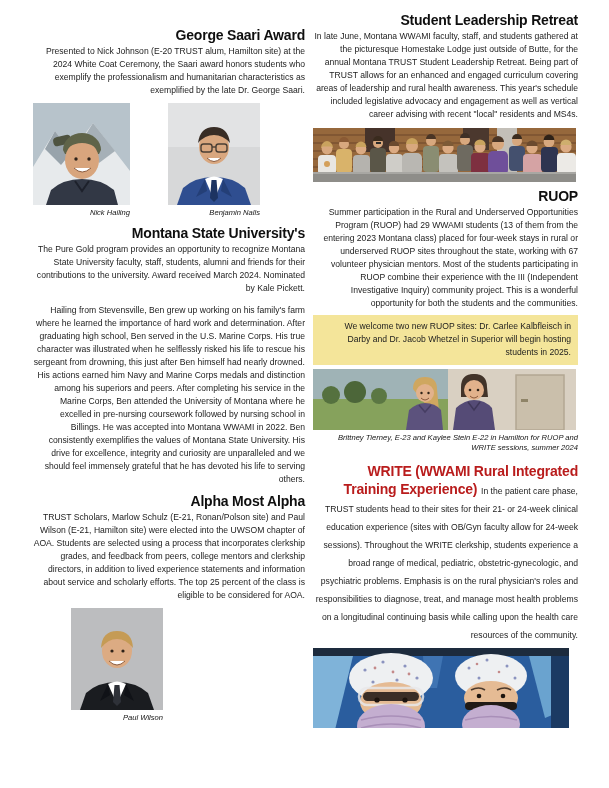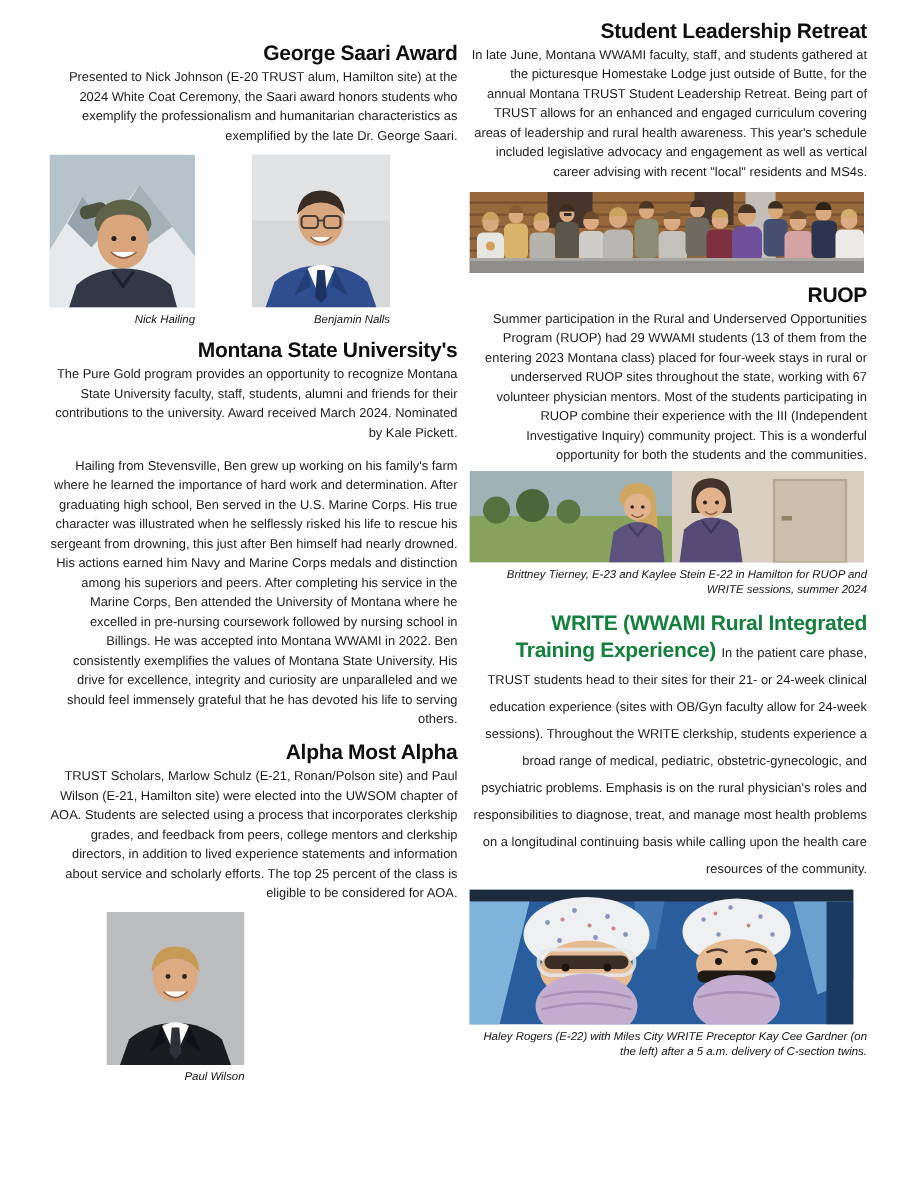--- a/index.html
+++ b/index.html
@@ -25,21 +25,21 @@
   .mt7{margin-top:7px;} .mt8{margin-top:8px;} .mt9{margin-top:9px;}
   .photo-pair { display:flex; margin-top:6px; }
   figure { margin:0; }
   .fig2 { margin-left:38px; }
   figure svg { display:block; }
   .fullphoto { display:block; margin-top:7px; }
   .highlight-box {
     margin-top:5px; padding:5px 7px 6px 7px;
     font-size:8.6px; line-height:13px; color:#1c1c1c;
   }
-  .runin-head { font-size:14px; line-height:16px; font-weight:700; color:#15803d; letter-spacing:-0.2px; }
+  .runin-head { font-size:14px; line-height:16px; font-weight:700; color:#b91c1c; letter-spacing:-0.2px; }
   .runin-body { font-size:8.6px; line-height:13px; }
   .write-para { margin:10px 0 0 0; }
 </style>
 </head>
 <body>
 
 <div class="page">
 
   <div class="col col-left">
 
@@ -226,20 +226,21 @@
         </g>
         <rect x="0" y="44" width="263" height="10" fill="#8e8d89"></rect>
         <rect x="0" y="44" width="263" height="2" fill="#a8a7a3"></rect>
       </svg>
     </section>
 
     <section class="mt7">
       <h2>RUOP</h2>
       <p class="body mt2">Summer participation in the Rural and Underserved Opportunities Program (RUOP) had 29 WWAMI students (13 of them from the entering 2023 Montana class) placed for four-week stays in rural or underserved RUOP sites throughout the state, working with 67 volunteer physician mentors. Most of the students participating in RUOP combine their experience with the III (Independent Investigative Inquiry) community project. This is a wonderful opportunity for both the students and the communities.</p>
 
+      <div class="highlight-box" style="background:#f4e59a;">We welcome two new RUOP sites: Dr. Carlee Kalbfleisch in Darby and Dr. Jacob Whetzel in Superior will begin hosting students in 2025.</div>
 
       <svg class="fullphoto" style="margin-top:4px;" width="263" height="61" viewBox="0 0 263 61">
         <rect width="263" height="61" fill="#9fb3b6"></rect>
         <rect x="0" y="30" width="135" height="31" fill="#86a25c"></rect>
         <circle cx="18" cy="26" r="9" fill="#55713f"></circle>
         <circle cx="42" cy="23" r="11" fill="#4c6639"></circle>
         <circle cx="66" cy="27" r="8" fill="#5b7743"></circle>
         <rect x="135" y="0" width="128" height="61" fill="#d9d0c2"></rect>
         <rect x="203" y="6" width="48" height="55" fill="#cabfab" stroke="#b0a untroubled" stroke-width="0"></rect>
         <rect x="203" y="6" width="48" height="55" fill="#cabfab" stroke="#b3a793" stroke-width="1.5"></rect>

